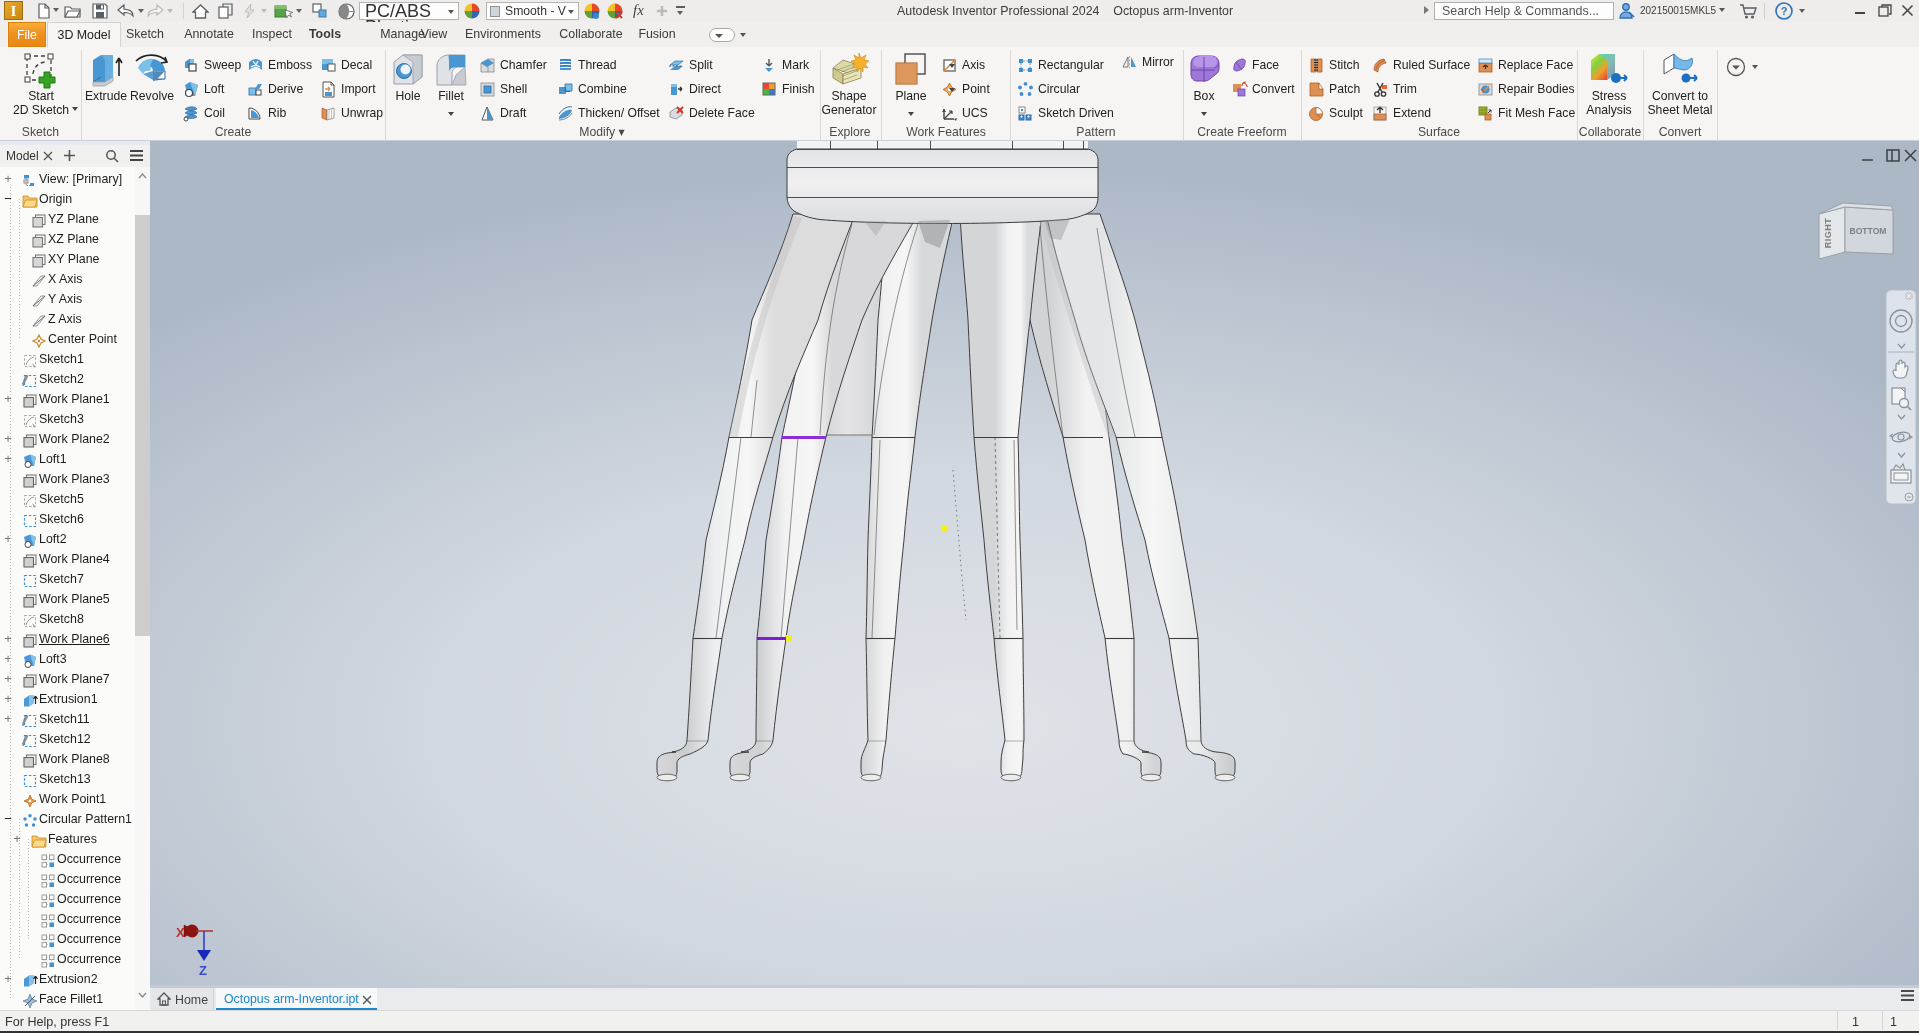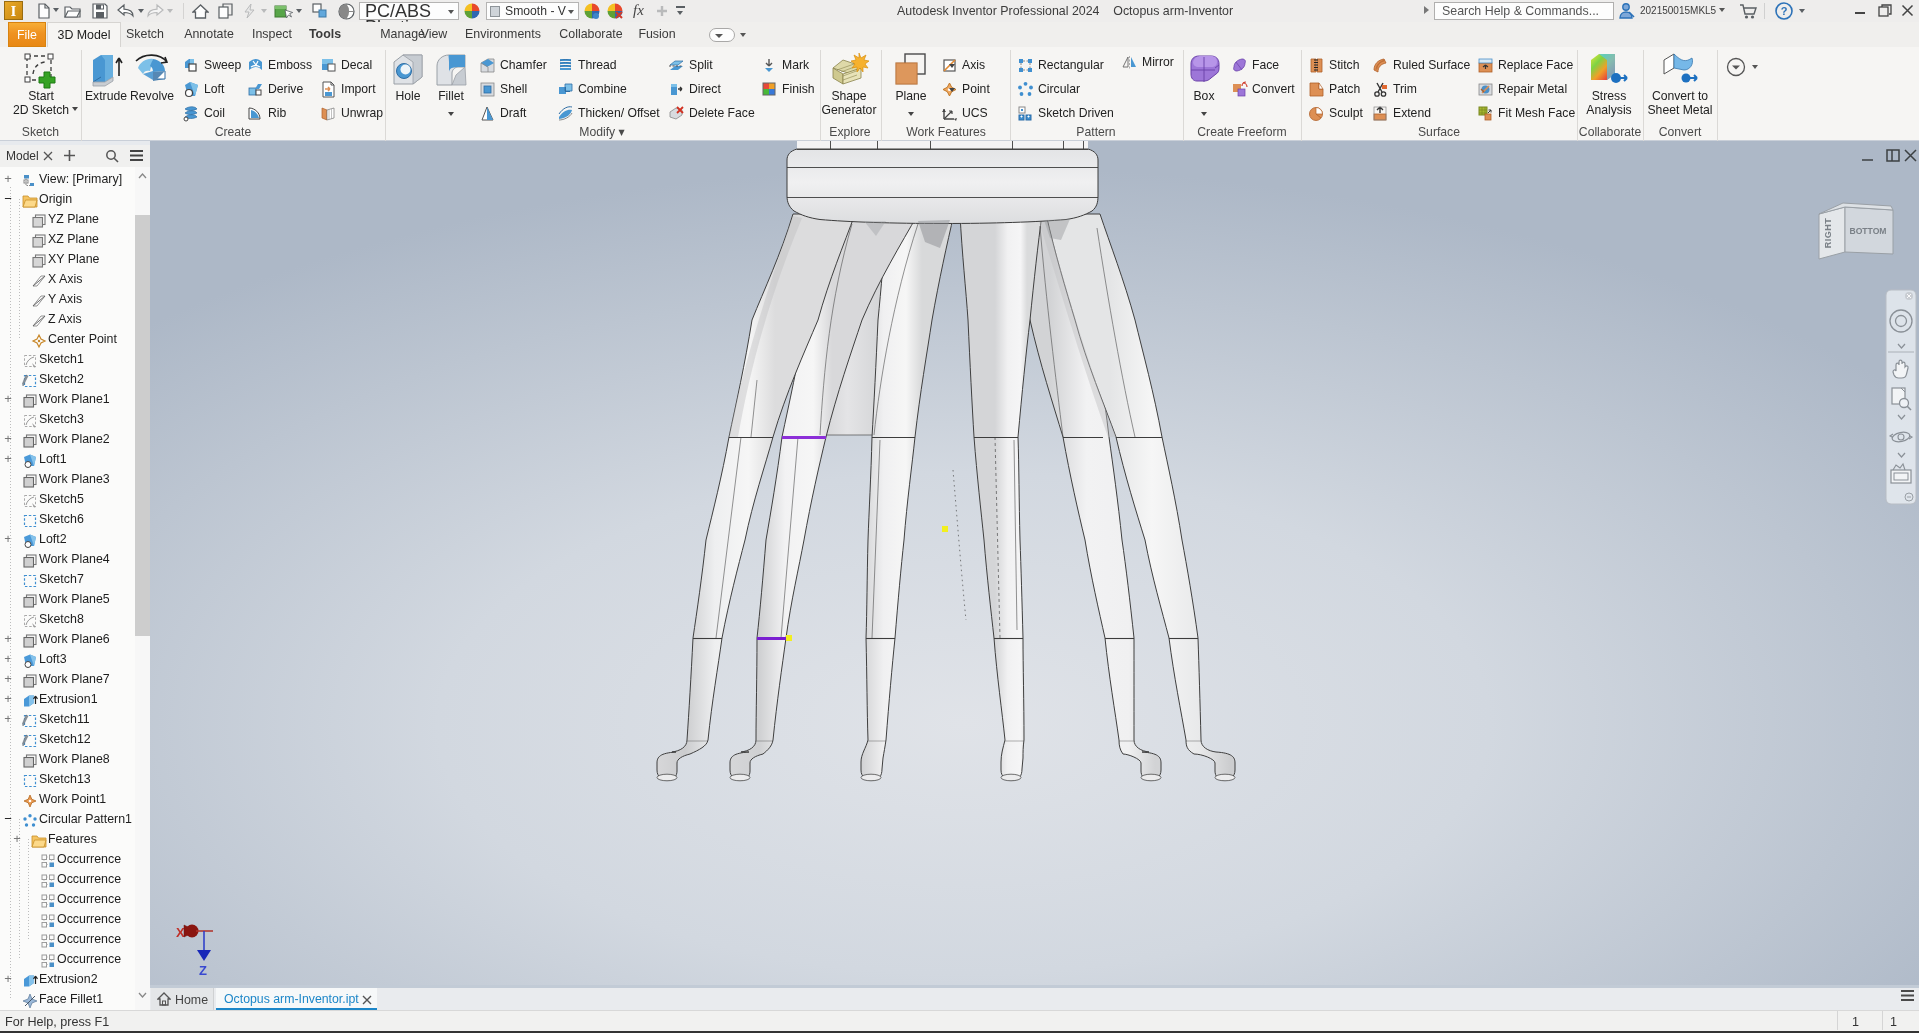--- a/index.html
+++ b/index.html
@@ -603,21 +603,21 @@
       </svg>
       <span class="lbl">Replace Face</span>
     </div>
     <div class="smrow" style="left:1477px;top:31px;">
       <svg class="ic" width="17" height="17" viewBox="0 0 17 17">
         <rect x="2" y="3" width="13" height="11" fill="#d8dbdf" stroke="#888" stroke-width="0.8"></rect>
         <circle cx="8.5" cy="8.5" r="4" fill="#4a90c8"></circle>
         <path d="M5 12l7-7" stroke="#dd8f54" stroke-width="1.6"></path>
         <path d="M4 8l3 3" stroke="#b06028" stroke-width="1.2"></path>
       </svg>
-      <span class="lbl">Repair Metal</span>
+      <span class="lbl">Repair Bodies</span>
     </div>
     <div class="smrow" style="left:1477px;top:55px;">
       <svg class="ic" width="17" height="17" viewBox="0 0 17 17">
         <rect x="2" y="2" width="8" height="8" fill="#a8b830" stroke="#788820"></rect>
         <path d="M2 5h8M2 8h8M5 2v8M8 2v8" stroke="#788820" stroke-width="0.7"></path>
         <rect x="8" y="9" width="6" height="6" fill="#dd8f54" stroke="#b06028" stroke-width="0.8"></rect>
         <path d="M11 8l3-3m0 0h-2.5m2.5 0v2.5" stroke="#333" stroke-width="1" fill="none"></path>
       </svg>
       <span class="lbl">Fit Mesh Face</span>
     </div>
@@ -866,21 +866,21 @@
         <span class="tl" style="left:39px;">Sketch8</span>
       </div>
 <div class="trow" style="left:0;top:462px;width:135px;">
         <span class="exp" style="left:3px;color:#777;">+</span>
         <span style="position:absolute;left:22px;top:2px;width:16px;height:16px;">
           <svg class="ti" width="16" height="16" viewBox="0 0 16 16">
             <rect x="4.5" y="2" width="9.5" height="9.5" fill="none" stroke="#777" stroke-width="1.1"></rect>
             <rect x="2" y="4.5" width="9.5" height="9.5" fill="#d0d0d0" stroke="#666" stroke-width="1.1"></rect>
           </svg>
         </span>
-        <span class="tl" style="left:39px;">Work Plane6</span>
+        <span class="tl" style="left:39px;text-decoration:underline;">Work Plane6</span>
       </div>
 <div class="trow" style="left:0;top:482px;width:135px;">
         <span class="exp" style="left:3px;color:#777;">+</span>
         <span style="position:absolute;left:22px;top:2px;width:16px;height:16px;">
           <svg class="ti" width="16" height="16" viewBox="0 0 16 16">
             <path d="M2 4l6-2.5L14 4l-2 9H4z" fill="#4a99d8"></path>
             <path d="M8 1.5L14 4l-2 9z" fill="#85c2ea"></path>
             <circle cx="6" cy="11.5" r="3" fill="#fff" stroke="#444" stroke-width="1"></circle>
           </svg>
         </span>

